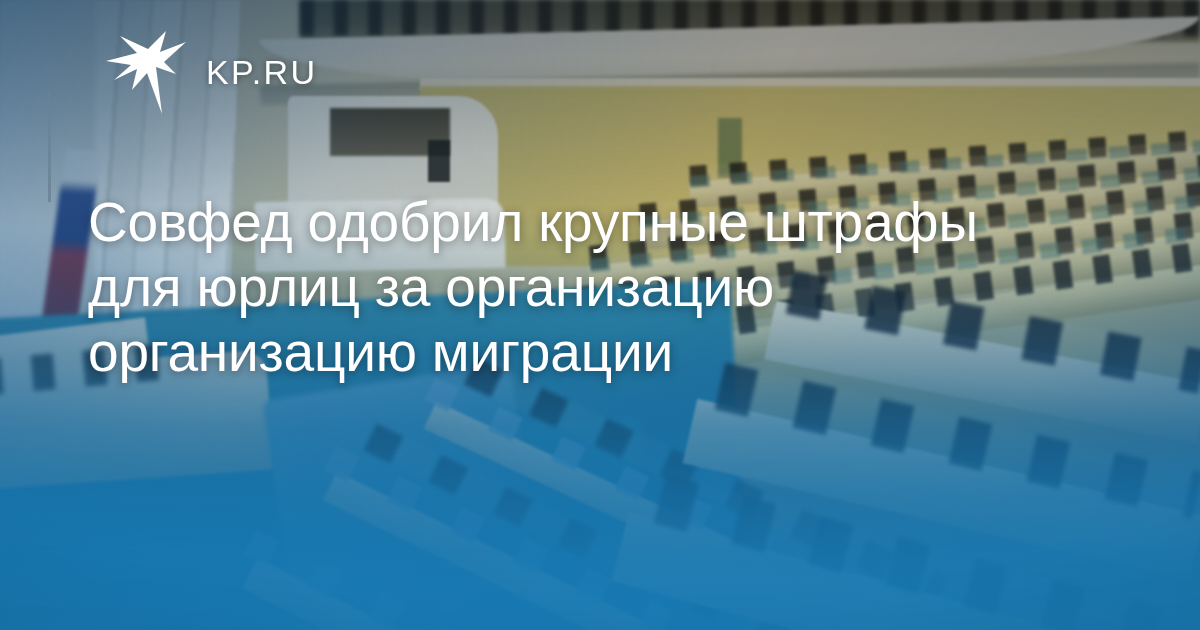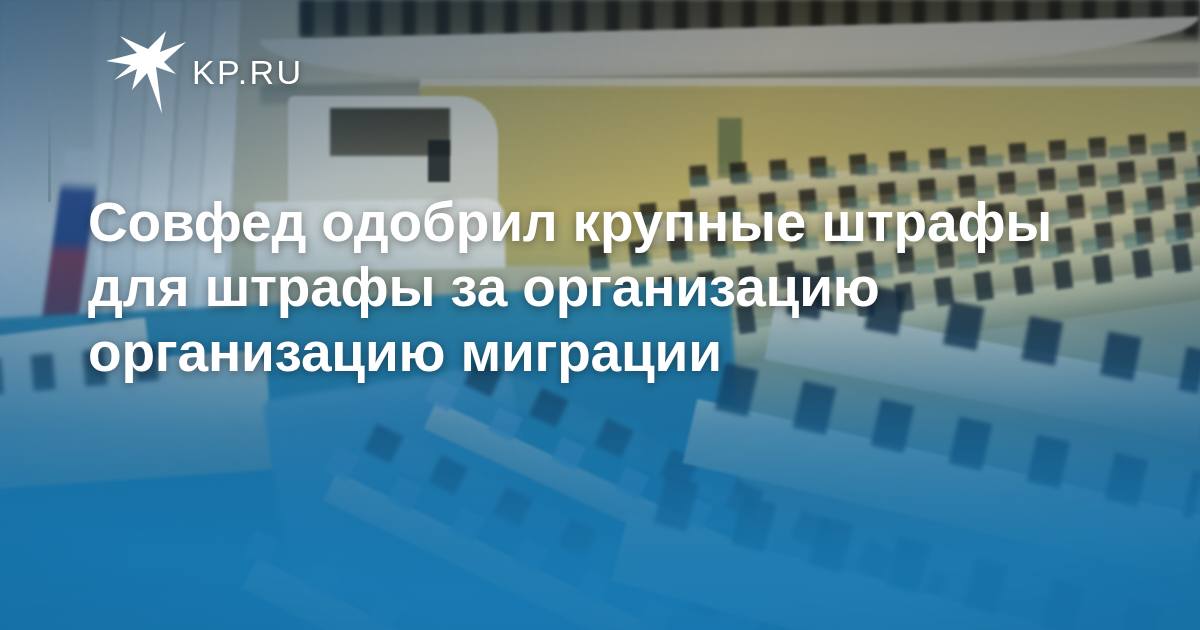--- a/index.html
+++ b/index.html
@@ -344,21 +344,21 @@
     position: absolute;
     inset: 0;
   }
 
   .brand {
     position: absolute;
     left: 104px;
     top: 28px;
     display: flex;
     align-items: center;
-    gap: 4px;
+    gap: 18px;
   }
   .brand-logo {
     width: 84px;
     height: 88px;
     display: block;
   }
   .brand-name {
     color: #ffffff;
     font-size: 34px;
     font-weight: 400;
@@ -369,21 +369,21 @@
   }
 
   .headline {
     position: absolute;
     left: 88px;
     top: 190px;
     width: 1010px;
     margin: 0;
     color: #ffffff;
     font-size: 55px;
-    font-weight: 700;
+    font-weight: 400;
     line-height: 65px;
     letter-spacing: -0.2px;
     text-shadow: 0 2px 10px rgba(0,0,0,.42);
   }
   .headline .hl-line { display: block; }
 
   .badge {
     position: absolute;
     left: 100px;
     top: 482px;
@@ -498,19 +498,19 @@
 
     <div class="brand">
       <svg class="brand-logo" viewBox="0 0 84 88" aria-hidden="true">
         <path fill="#ffffff" d="M2 33 L33 25 L16 8 L44 21 L62 3 L56 24 L82 14 L60 34 L72 46 L52 39 L58 86 L43 45 L28 62 L33 41 L10 52 L27 37 Z"></path>
       </svg>
       <span class="brand-name">KP.RU</span>
     </div>
 
     <h1 class="headline">
       <span class="hl-line">Совфед одобрил крупные штрафы</span>
-      <span class="hl-line">для штрафы за организацию</span>
+      <span class="hl-line">для юрлиц за организацию</span>
       <span class="hl-line">организацию миграции</span>
     </h1>
 
 
   </div>
 </div>
 
 </body></html>

